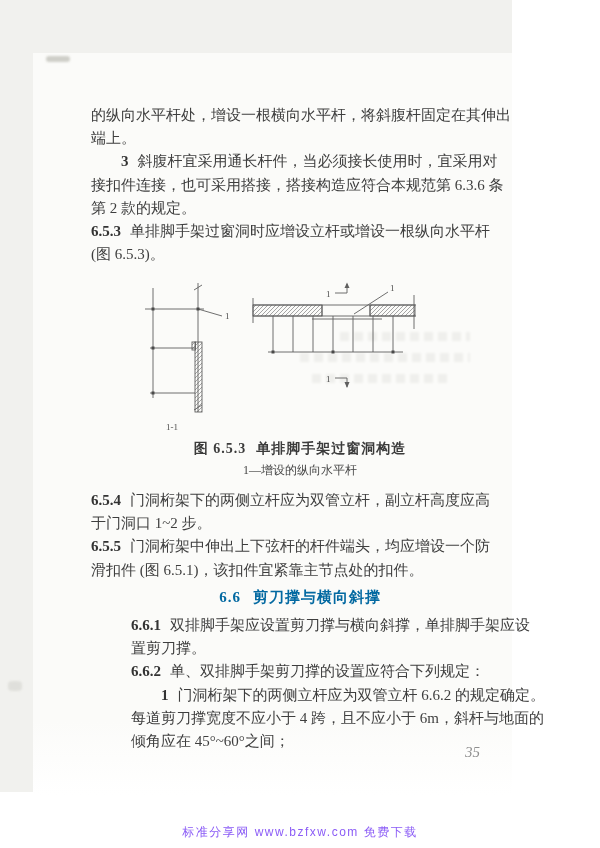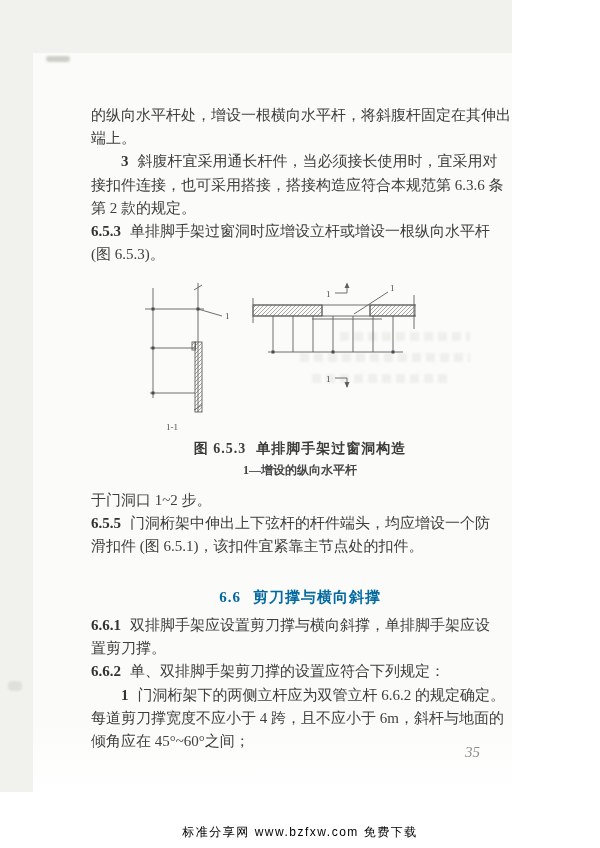--- a/index.html
+++ b/index.html
@@ -32,35 +32,35 @@
   .tline.ind { padding-left:30px; }
   .clause-num { font-weight:700; margin-right:9px; color:#333333; }
   .clause-num:empty { display:none; }
   .fig-caption {
     position:absolute; left:60px; top:440px; width:480px; text-align:center;
     font-size:14px; font-weight:700; color:#3b3b3b; letter-spacing:1px;
   }
   .fig-caption .capnum { margin-right:10px; }
   .fig-legend {
     position:absolute; left:60px; top:462px; width:480px; text-align:center;
-    font-size:12px; color:#464646;font-weight:bold;
+    font-size:12px; color:#464646;
   }
   .sec-heading {
     position:absolute; left:60px; top:588px; width:480px; text-align:center;
     font-size:15px; font-weight:700; color:#0369a1; letter-spacing:1px;
   }
   .sec-heading .hnum { margin-right:12px; }
   .page-number {
     position:absolute; left:440px; top:744px; width:40px; text-align:right;
     font-size:15px; font-style:italic; color:#8e8e8e;
   }
   .watermark {
     position:absolute; left:0; top:824px; width:600px; text-align:center;
     font-family:"Liberation Sans","DejaVu Sans",sans-serif;
-    font-size:12px; color:#000000; letter-spacing:1.5px;
+    font-size:12px; color:#8b5cf6; letter-spacing:1.5px;
   }
   .fig-svg { position:absolute; left:128px; top:281px; }
   .fig-svg text {
     font-family:"Liberation Serif","DejaVu Serif",serif;
     fill:#4c4c4c;
   }
 </style>
 </head>
 <body>
 
@@ -149,30 +149,31 @@
     <text x="198" y="16" font-size="9">1</text>
     <text x="198" y="101" font-size="9">1</text>
   </svg>
 
   <div class="fig-caption">
     <span class="capnum">图 6.5.3</span><span>单排脚手架过窗洞构造</span>
   </div>
   <div class="fig-legend">1—增设的纵向水平杆</div>
 
   <div class="textblock" style="top:489px;">
+    <div class="tline"><span class="clause-num">6.5.4</span><span>门洞桁架下的两侧立杆应为双管立杆，副立杆高度应高</span></div>
     <div class="tline"><span>于门洞口 1~2 步。</span></div>
     <div class="tline"><span class="clause-num">6.5.5</span><span>门洞桁架中伸出上下弦杆的杆件端头，均应增设一个防</span></div>
     <div class="tline"><span>滑扣件 (图 6.5.1)，该扣件宜紧靠主节点处的扣件。</span></div>
   </div>
 
   <div class="sec-heading">
     <span class="hnum">6.6</span><span>剪刀撑与横向斜撑</span>
   </div>
 
-  <div class="textblock" style="top:614px;">
+  <div class="textblock" style="top:614px;margin-left:40px;">
     <div class="tline"><span class="clause-num">6.6.1</span><span>双排脚手架应设置剪刀撑与横向斜撑，单排脚手架应设</span></div>
     <div class="tline"><span>置剪刀撑。</span></div>
     <div class="tline"><span class="clause-num">6.6.2</span><span>单、双排脚手架剪刀撑的设置应符合下列规定：</span></div>
     <div class="tline ind"><span class="clause-num">1</span><span>门洞桁架下的两侧立杆应为双管立杆 6.6.2 的规定确定。</span></div>
     <div class="tline"><span>每道剪刀撑宽度不应小于 4 跨，且不应小于 6m，斜杆与地面的</span></div>
     <div class="tline"><span>倾角应在 45°~60°之间；</span></div>
   </div>
 
   <div class="page-number">35</div>
 

